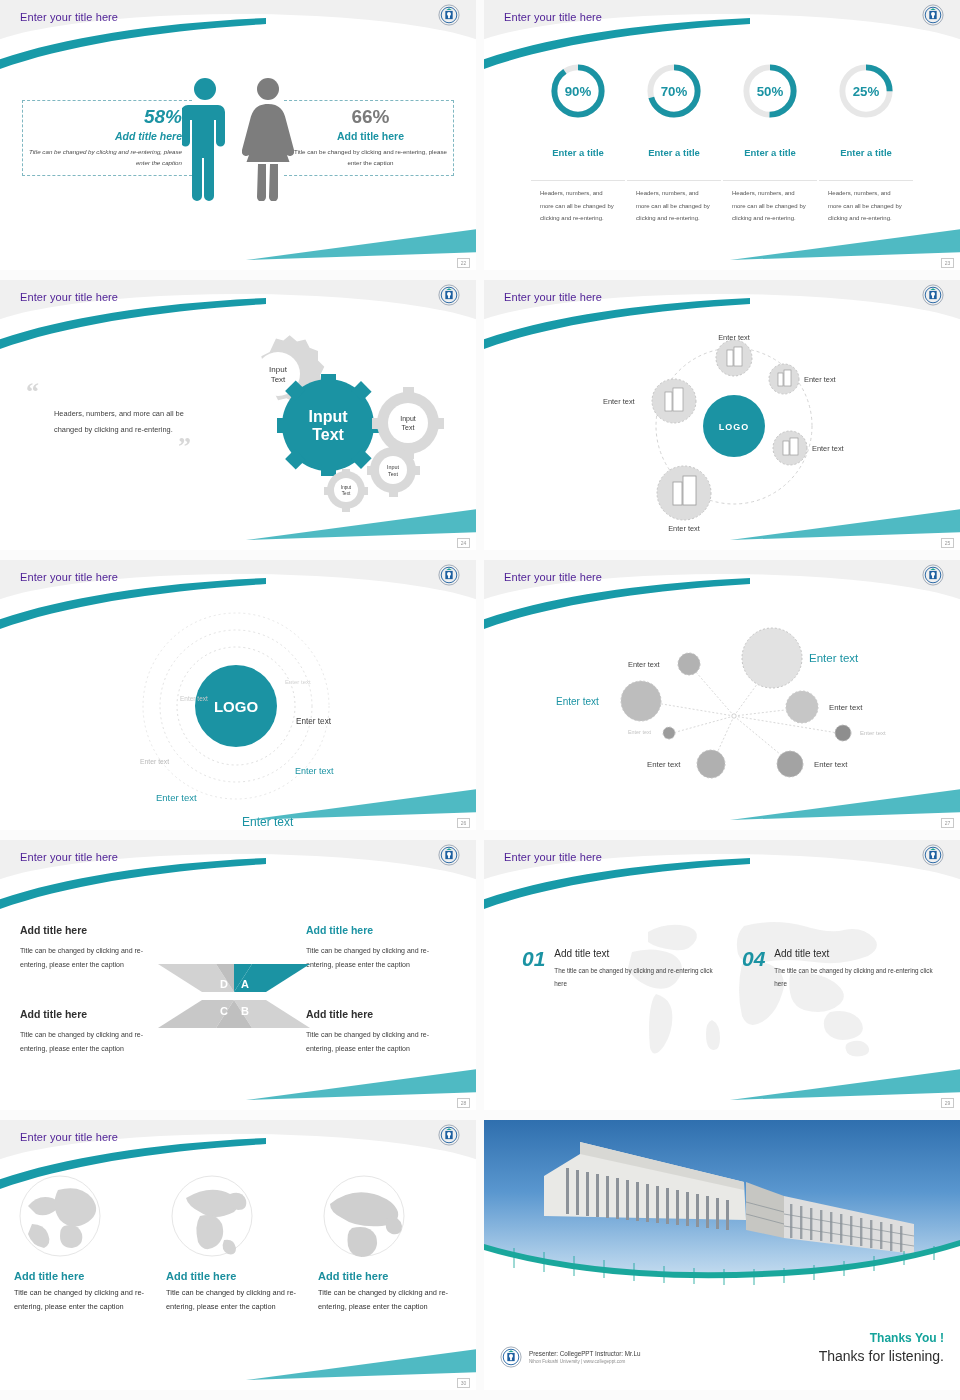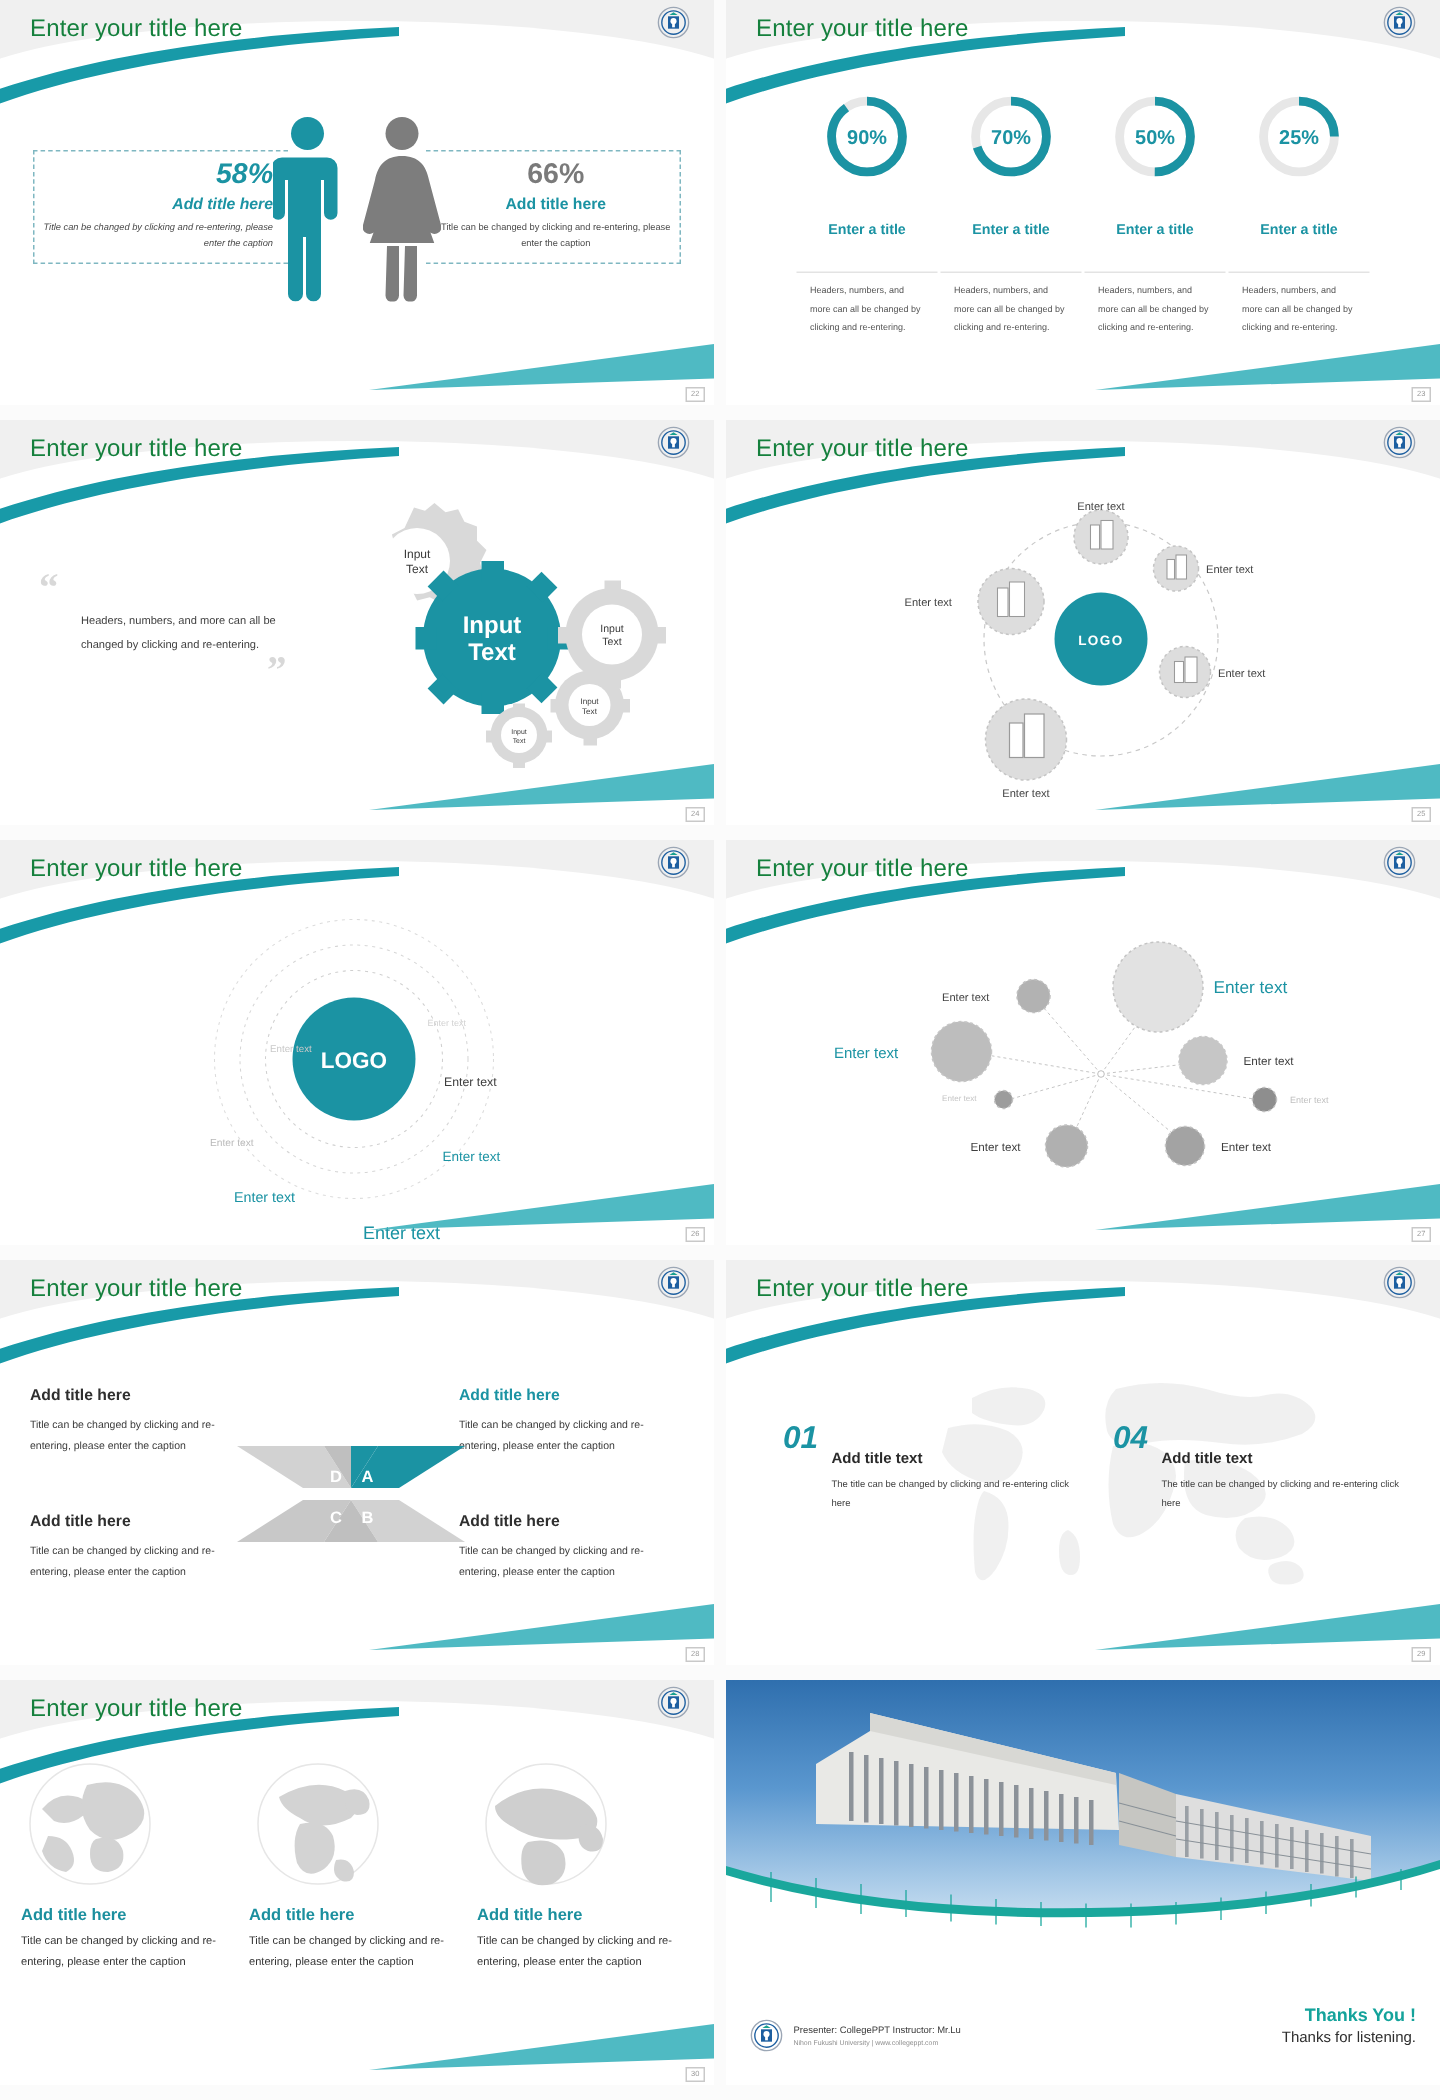--- a/index.html
+++ b/index.html
@@ -8,22 +8,22 @@
   .grid { width:960px; height:1400px; display:grid;
     grid-template-columns:476px 476px; grid-template-rows:repeat(5,270px);
     column-gap:8px; row-gap:10px; padding:0 0 0 0; background:#fbfbfb; }
   .slide { position:relative; width:476px; height:270px; background:#ffffff;
     overflow:hidden; }
   
   .hdr { position:absolute; left:0; top:0; width:100%; height:46px;
     background:#f0f0f0; overflow:hidden; }
   .hdr:after{ content:""; position:absolute; left:-6%; top:14px; width:112%;
     height:120px; background:#ffffff; border-radius:50%/46px; }
-  .title { position:absolute; left:20px; top:11px; font-size:16px;
-    color:#15803d; letter-spacing:.1px; z-index:4; }
+  .title { position:absolute; left:20px; top:11px; font-size:11px;
+    color:#4c1d95; letter-spacing:.1px; z-index:4; }
   .seal { position:absolute; right:16px; top:4px; width:22px; height:22px;
     z-index:5; }
   .swoosh-tl { position:absolute; left:-34px; top:18px; width:300px;
     height:66px; z-index:3; }
   .swoosh-br { position:absolute; right:-10px; bottom:8px; width:240px;
     height:40px; z-index:3; }
   .pagebadge { position:absolute; right:6px; bottom:2px; width:13px;
     height:10px; border:1px solid #c9c9c9; background:#fff; font-size:5px;
     color:#9a9a9a; text-align:center; line-height:9px; z-index:6; }
   .body { position:absolute; left:0; top:46px; width:100%; bottom:0;
@@ -64,36 +64,36 @@
     line-height:1.95; }
   .col4 b{ display:block; font-size:10.5px; color:#2f2f2f; margin-bottom:4px;
     font-weight:700; }
   .col4 b.teal{ color:#1b93a3; }
   
   .numrow{ position:absolute; top:62px; left:38px; right:20px; display:flex;
     gap:22px; }
   .numitem{ display:flex; gap:9px; width:200px; }
   .bignum{ font-size:21px; font-weight:700; font-style:italic; color:#1b93a3;
     line-height:1; }
-  .numttl{ font-size:10px; font-weight:700; color:#2a2a2a;margin-top:19px; }
+  .numttl{ font-size:10px; font-weight:400; color:#2a2a2a; }
   .numtxt{ font-size:6.3px; color:#3d3d3d; line-height:2.1; margin-top:5px; }
   
   .gcols{ position:absolute; top:4px; left:14px; right:14px; display:flex;
     gap:8px; }
   .gcol{ width:144px; text-align:left; }
   .gttl{ font-size:11px; font-weight:700; color:#1b8f9e; margin-top:4px; }
   .gtxt{ font-size:7.4px; color:#333; line-height:1.95; margin-top:4px; }
   
   .photo{ position:absolute; left:0; top:0; width:100%; height:172px;
     overflow:hidden; }
   .sky{ position:absolute; inset:0;
     background:linear-gradient(180deg,#2f6fae 0%,#5a97cf 42%,#a9cbe8 78%,#d8e8f4 100%); }
   .thanks{ position:absolute; right:16px; bottom:26px; text-align:right; }
   .thanksbig{ font-size:12px; font-weight:700; color:#14a39b; }
-  .thankssm{ font-size:10px; color:#2e2e2e; margin-top:3px; }
+  .thankssm{ font-size:14px; color:#2e2e2e; margin-top:3px; }
   .credits{ position:absolute; left:16px; bottom:22px; display:flex;
     gap:7px; align-items:center; }
   .cr1{ font-size:6.3px; color:#3a3a3a; }
   .cr2{ font-size:4.6px; color:#8e8e8e; margin-top:2px; }
 </style>
 </head>
 <body>
 
 <div class="grid">
 

